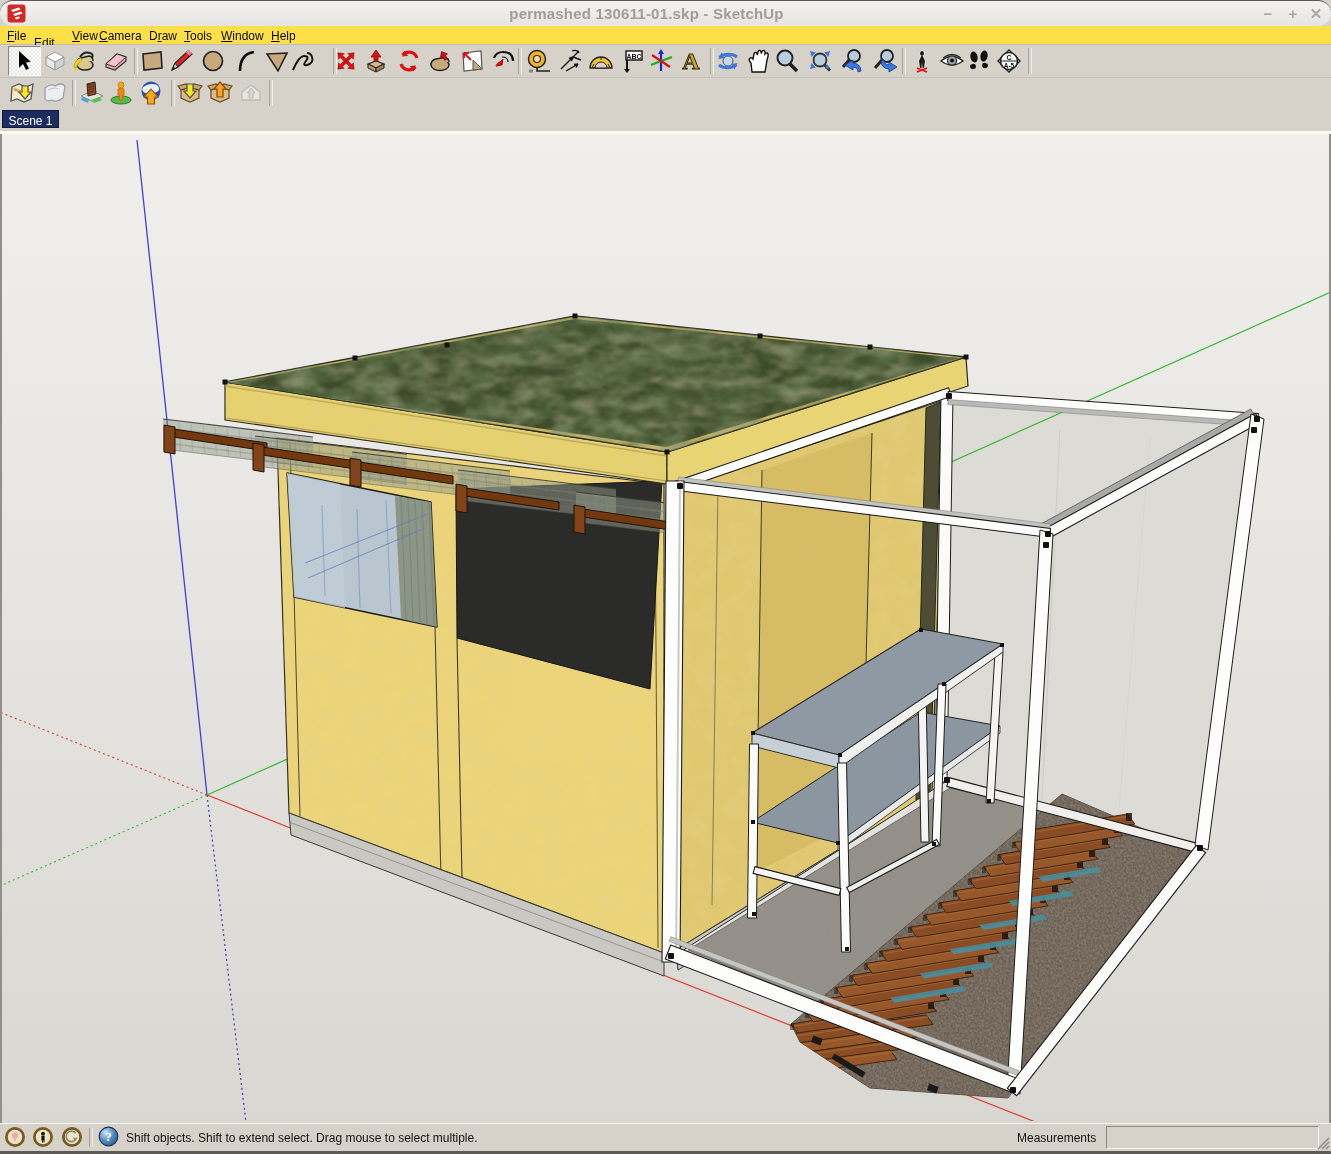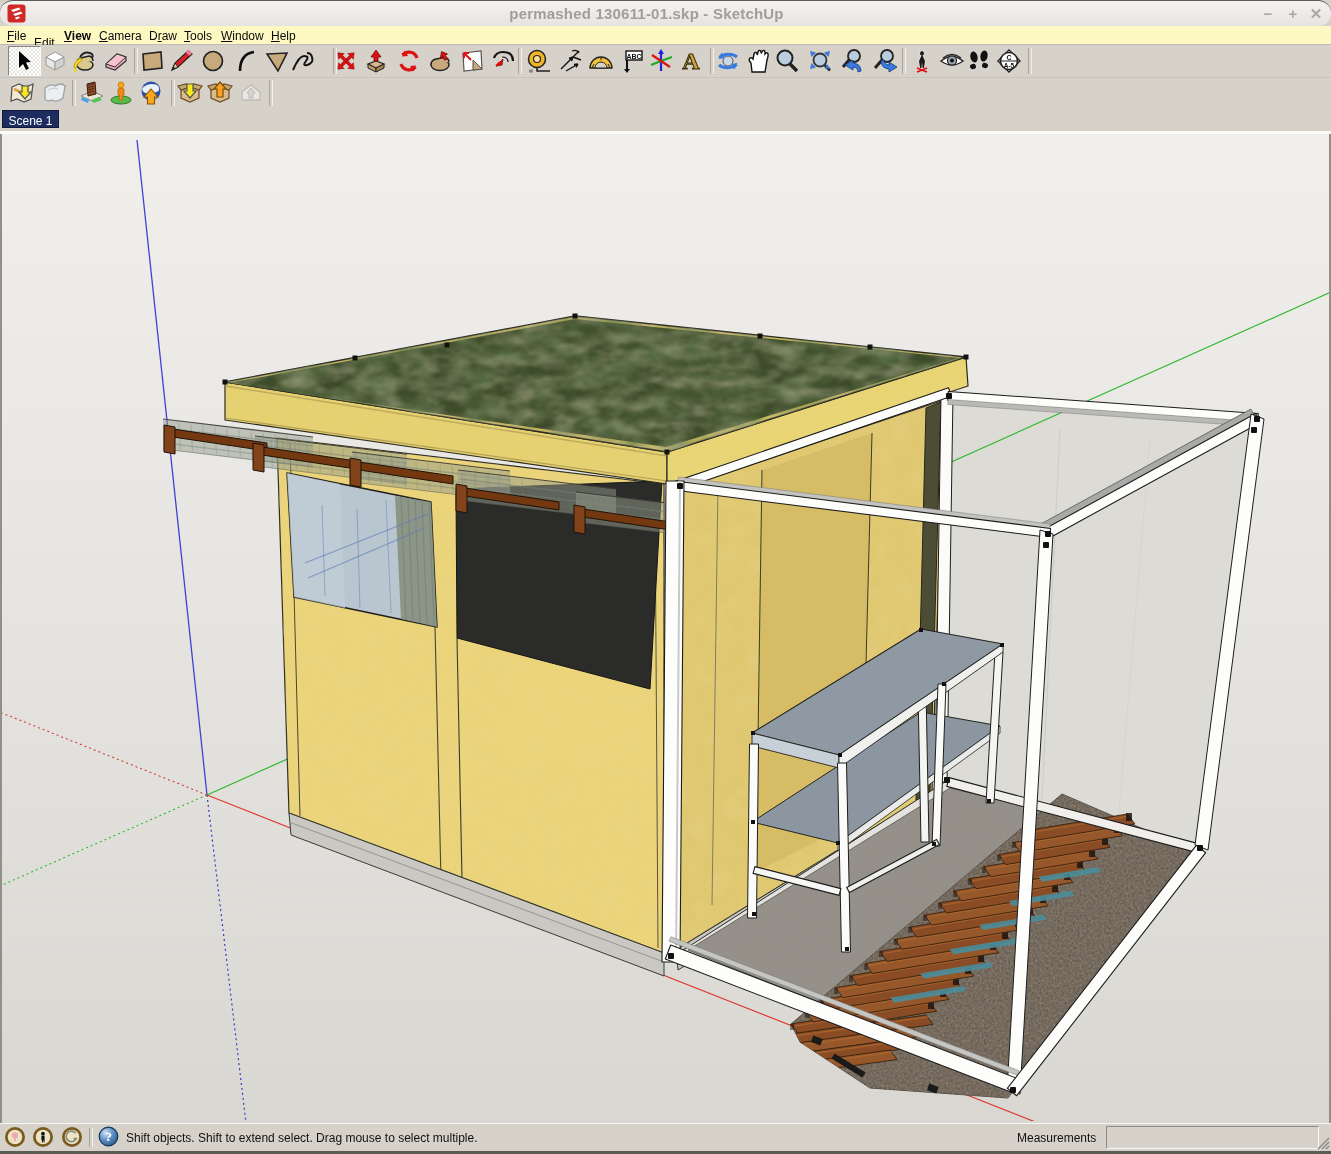--- a/index.html
+++ b/index.html
@@ -7,21 +7,21 @@
        font-family:"Liberation Sans",sans-serif;background:#d6d2ca;}
   .abs{position:absolute;}
   #titlebar{left:0;top:0;width:1331px;height:26px;
     background:linear-gradient(#f4f3f2,#e6e4e2);
     border-top:1px solid #5b5954;box-sizing:border-box;border-radius:13px;}
   #title{width:100%;text-align:center;margin-top:4px;padding-right:38px;box-sizing:border-box;
     font-size:15px;font-weight:bold;color:#a19d9b;letter-spacing:0.2px;}
   .winbtn{position:absolute;top:3px;width:20px;height:20px;color:#aaa8a5;
     font-size:15px;font-weight:bold;text-align:center;line-height:20px;}
   #sklogo{position:absolute;left:7px;top:3px;width:19px;height:19px;}
-  #menubar{left:0;top:26px;width:1331px;height:19px;background:#fef9c3;
+  #menubar{left:0;top:26px;width:1331px;height:19px;background:#fde047;
     border-bottom:1px solid #c0bcb4;box-sizing:border-box;}
   .menuitem{position:absolute;top:3px;font-size:12px;color:#0a0a0a;}
   .menuitem u{text-decoration:underline;}
   #toolbar1{left:0;top:45px;width:1331px;height:33px;background:#d6d2ca;
     border-bottom:1px solid #c8c4bc;box-sizing:border-box;}
   #toolbar2{left:0;top:78px;width:1331px;height:32px;background:#d6d2ca;}
   .tsep{position:absolute;top:3px;width:2px;height:26px;
     border-left:1px solid #a9a59d;border-right:1px solid #f2f0ec;}
   .icon{position:absolute;width:26px;height:26px;}
   #selbtn{position:absolute;left:8px;top:1px;width:31px;height:28px;
@@ -56,21 +56,21 @@
     <path d="M8 13.5 L12 12.4 L13 14 L9 15.4 Z" fill="#fff"></path>
   </svg>
   <div id="title">permashed 130611-01.skp - SketchUp</div>
   <div class="winbtn" style="left:1258px;">−</div>
   <div class="winbtn" style="left:1283px;">+</div>
   <div class="winbtn" style="left:1306px;">✕</div>
 </div>
 <div class="abs" id="menubar">
   <div class="menuitem" style="left:7px;"><u>F</u>ile</div>
   <div class="menuitem" style="left:34px;margin-top:7px;"><u>E</u>dit</div>
-  <div class="menuitem" style="left:64px;font-weight:bold;"><u>V</u>iew</div>
+  <div class="menuitem" style="left:72px;"><u>V</u>iew</div>
   <div class="menuitem" style="left:99px;"><u>C</u>amera</div>
   <div class="menuitem" style="left:149px;">D<u>r</u>aw</div>
   <div class="menuitem" style="left:184px;"><u>T</u>ools</div>
   <div class="menuitem" style="left:221px;"><u>W</u>indow</div>
   <div class="menuitem" style="left:271px;"><u>H</u>elp</div>
 </div>
 <div class="abs" id="toolbar1">
   <div id="selbtn"></div>
   <svg class="icon" style="left:10px;top:3px" width="26" height="26" viewBox="0 0 26 26">
       <path d="M9 3 L9 20 L13 16 L16 22 L19 20.5 L16 14.5 L21 14 Z" fill="#000" stroke="#fff" stroke-width="1.6" paint-order="stroke"></path>

